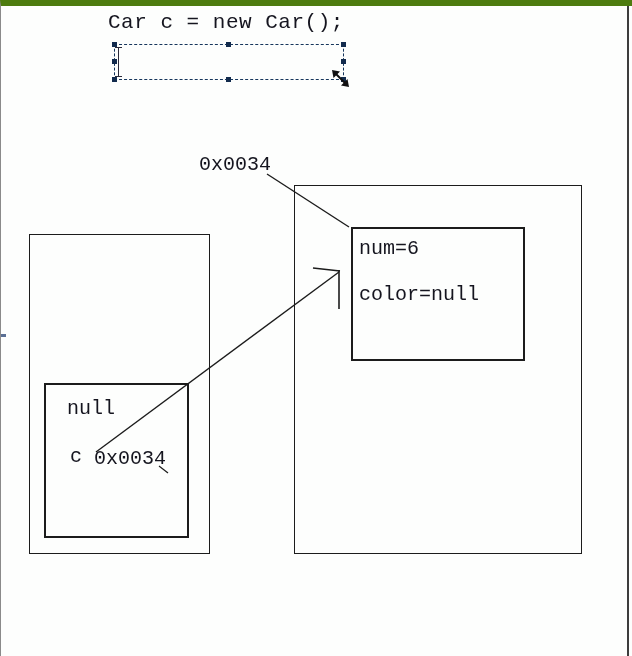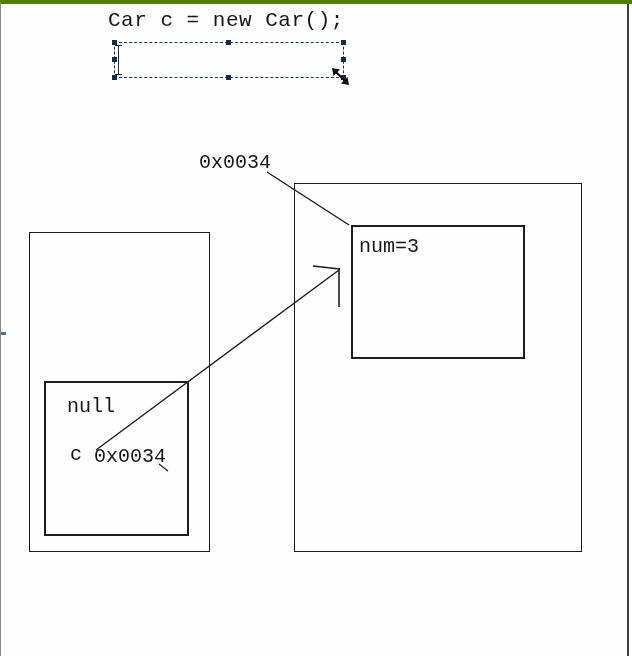--- a/index.html
+++ b/index.html
@@ -2,21 +2,21 @@
 <html><head>
 <meta charset="utf-8">
 <style>
   html,body{margin:0;padding:0;background:#c9c9c9;}
   .screen{
     position:relative;
     width:632px;height:656px;
     background:#fdfefd;
     overflow:hidden;
     border-left:1px solid #8a8a8a;
-    border-top:4px solid #4d7c0f;
+    border-top:6px solid #4d7c0f;
     box-sizing:border-box;
     font-family:"Liberation Mono","DejaVu Sans Mono",monospace;
     color:#15151f;
   }
   .right-border{
     position:absolute;top:0;right:3px;width:2px;height:656px;
     background:#3d3d3d;
   }
   .txt{position:absolute;white-space:pre;line-height:1.15;}
   .code{left:107px;top:5px;font-size:21px;letter-spacing:0.5px;}
@@ -75,21 +75,22 @@
   <div class="caret">
     <div class="stem"></div>
       <div class="bar"></div>
       <div class="bar b"></div>
   </div>
 
   <div class="txt addr-label">0x0034</div>
 
   <div class="rect heap-rect"></div>
   <div class="rect heap-obj"></div>
-  <div class="txt f-num">num=3</div>
+  <div class="txt f-num">num=6</div>
+  <div class="txt f-color">color=null</div>
 
   <div class="rect stack-rect"></div>
   <div class="rect stack-frame"></div>
   <div class="txt frame-label">null</div>
   <div class="txt var-name">c</div>
   <div class="txt var-value">0x0034</div>
 
   <svg class="overlay" width="632" height="656" viewBox="0 0 632 656">
 
     <g class="hit">

